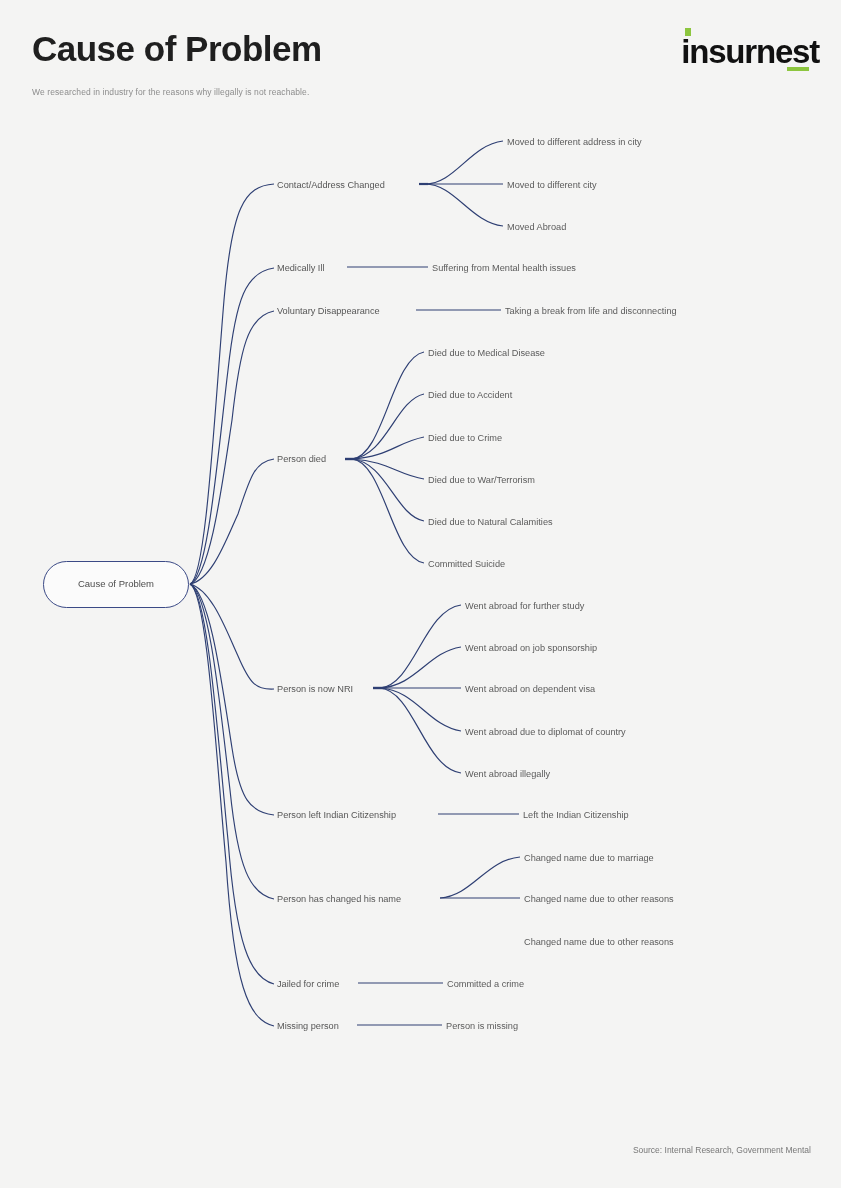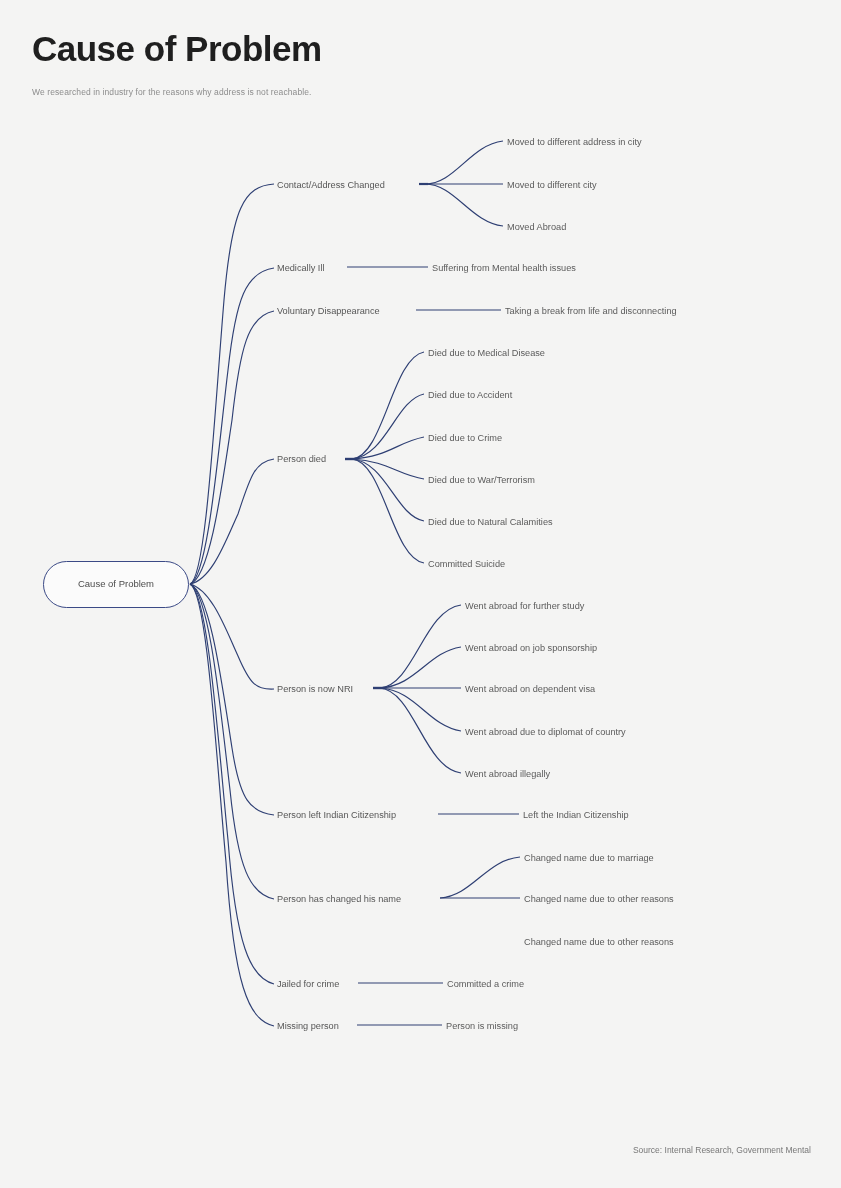--- a/index.html
+++ b/index.html
@@ -53,21 +53,22 @@
   .rootbox{fill:#fbfbfb;stroke:#3b4a86;stroke-width:1;}
   .link{fill:none;stroke:#2e3f73;}
 </style>
 </head>
 <body>
 
 <div id="page">
 
   <div class="header">
     <div class="title">Cause of Problem</div>
-    <div class="subtitle">We researched in industry for the reasons why address is not reachable.</div>
+    <div class="subtitle">We researched in industry for the reasons why illegally is not reachable.</div>
+    <div class="logo"><span class="logo-text"><span>insurnest</span><span class="dot"></span><span class="ul"></span></span></div>
   </div>
 
   <svg id="map" viewBox="0 0 841 1188">
 
     <rect class="rootbox" x="43.5" y="561.5" width="145" height="46" rx="23" ry="23"></rect>
     <text class="root-label" x="116" y="587" text-anchor="middle">Cause of Problem</text>
 
     <g>
       <path class="link" stroke-width="1.15" d="M190,584 C206,578 214,420 224,300 C232,208 244,186 274,184"></path>
       <path class="link" stroke-width="1.15" d="M190,584 C208,578 218,452 228,370 C236,298 246,272 274,268"></path>

